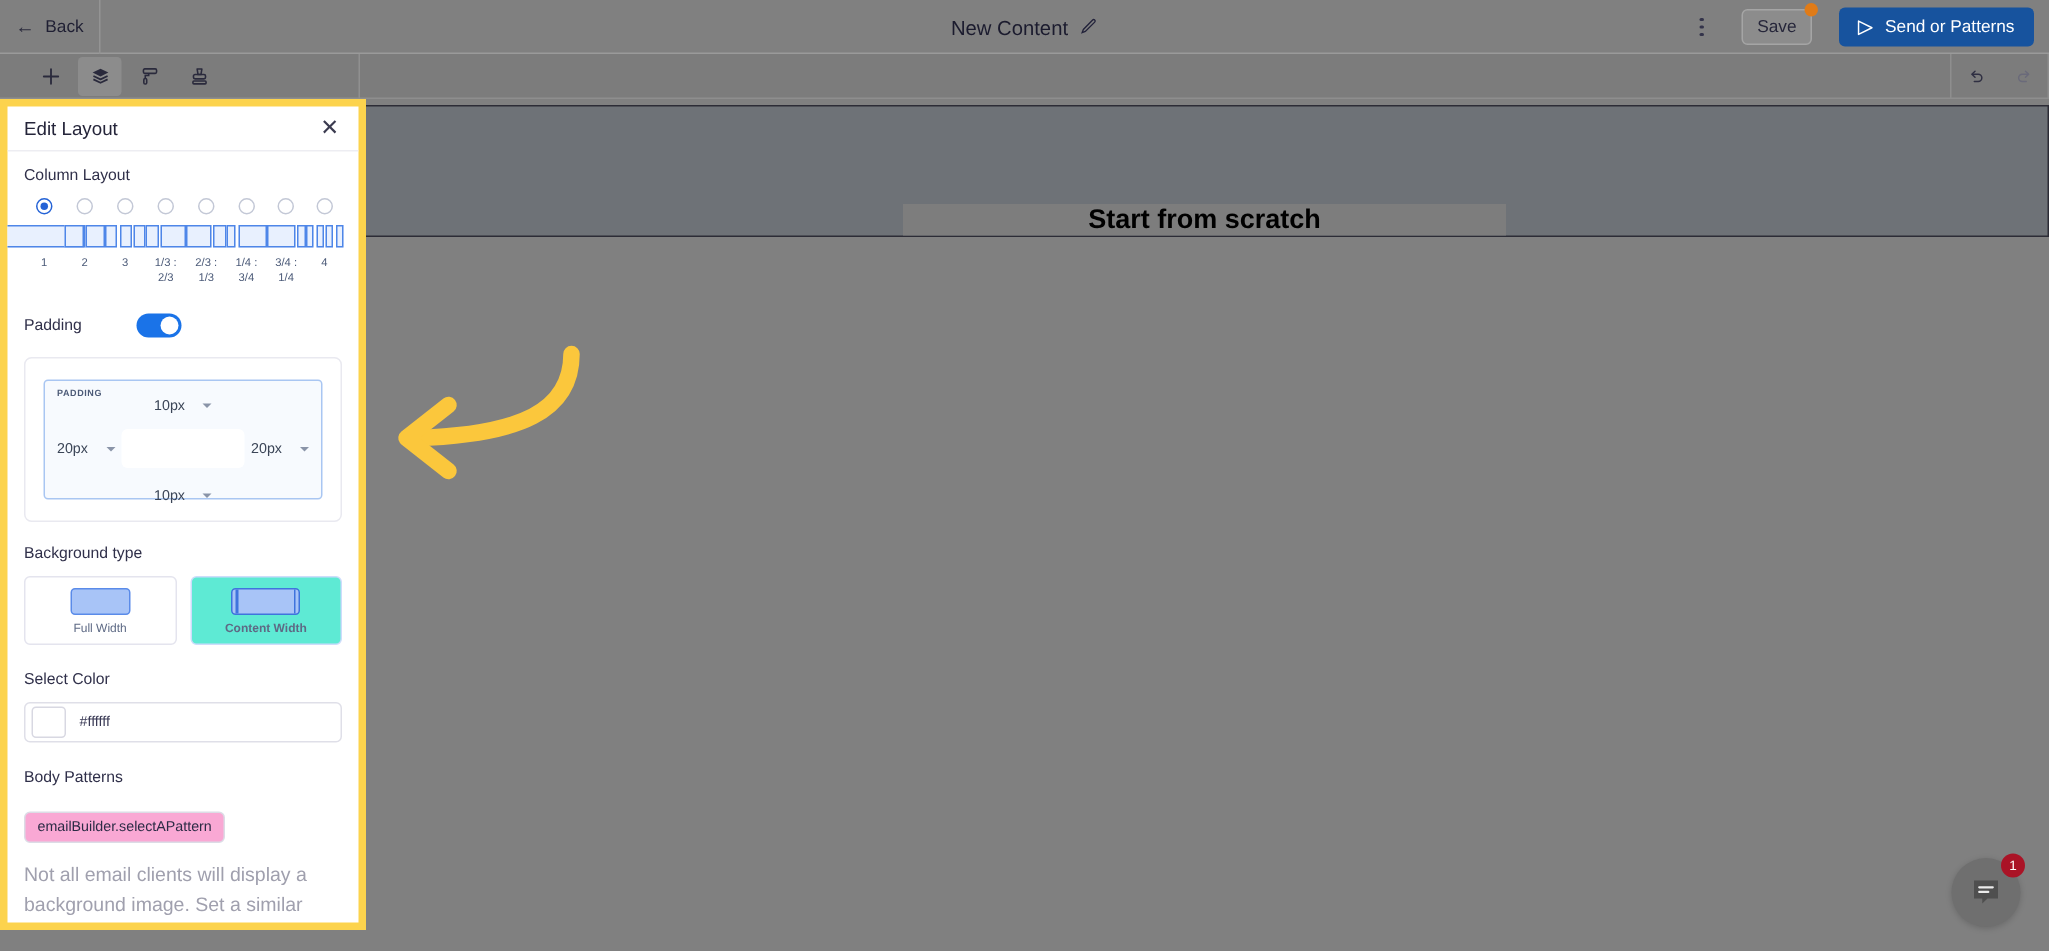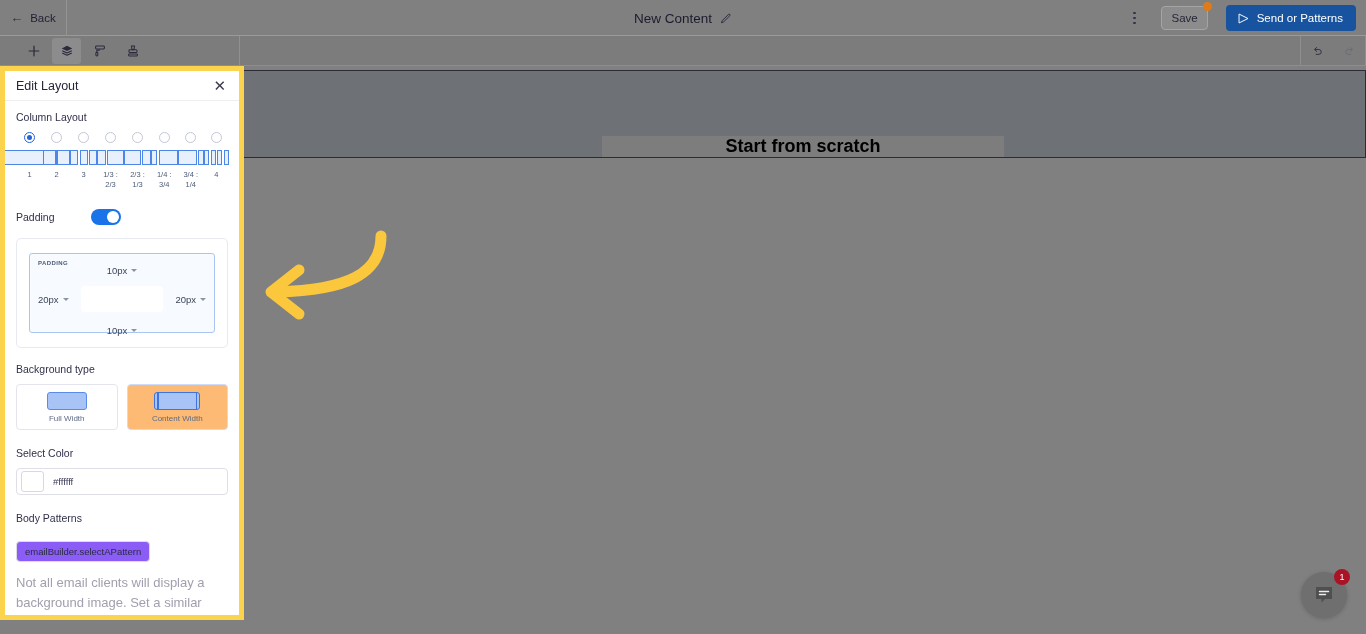--- a/index.html
+++ b/index.html
@@ -248,41 +248,41 @@
     display: flex; align-items: center; justify-content: space-between;
     margin-top: 8px;
   }
   .pad-box {
     width: 82px; height: 26px; background: #ffffff;
     border-radius: 4px;
   }
   .pad-bot { text-align: center; margin-top: 8px; }
   .pad-val {
     font-size: 9.5px; color: #3b4557; display: inline-flex; align-items: center;
-    gap: 4px; cursor: pointer;
+    gap: 12px; cursor: pointer;
   }
   .chev {
     width: 0; height: 0;
     border-left: 3.2px solid transparent;
     border-right: 3.2px solid transparent;
     border-top: 3.5px solid #8a94a8;
     display: inline-block;
   }
 
   
   .bgtype-row {
     display: flex; gap: 9px; margin-top: 9px;
   }
   .bgtype {
     flex: 1 1 0; height: 46px;
     border: 1px solid #e4e4ee; border-radius: 4px;
     display: flex; flex-direction: column; align-items: center; justify-content: center;
     gap: 4px; cursor: pointer; background: #fff;
   }
-  .bgtype.sel { background: #fdba74; border-color: #cddcfb; }
+  .bgtype.sel { background: #5eead4; border-color: #cddcfb; font-weight: bold; }
   .bg-ico-full {
     width: 40px; height: 18px; border: 1.5px solid #5a8be9;
     background: #a8c4f7; border-radius: 3px;
   }
   .bg-ico-content {
     width: 46px; height: 18px; border: 1.5px solid #3f74dd;
     background: #a8c4f7; border-radius: 3px;
     display: flex; align-items: stretch; justify-content: space-between;
     padding: 0 2px;
   }
@@ -302,21 +302,21 @@
     width: 23px; height: 21px; border: 1px solid #d8d8e2;
     border-radius: 3px; background: #ffffff;
   }
   .color-val { font-size: 9.5px; color: #3a3a55; }
 
   
   .pattern-btn {
     margin-top: 8px; display: inline-flex; align-items: center;
     height: 21px; padding: 3px 8px;
     border: 1px solid #dcdce6; border-radius: 4px;
-    font-size: 9.5px; color: #2b2b45; background: #8b5cf6; cursor: pointer;
+    font-size: 9.5px; color: #2b2b45; background: #f9a8d4; cursor: pointer;
   }
   .hint {
     margin-top: 11px;
     font-size: 13px; line-height: 1.55; color: #a0a0ae;
   }
 
   .mt18 { margin-top: 17px; }
   .mt16 { margin-top: 15px; }
 </style>
 </head>

